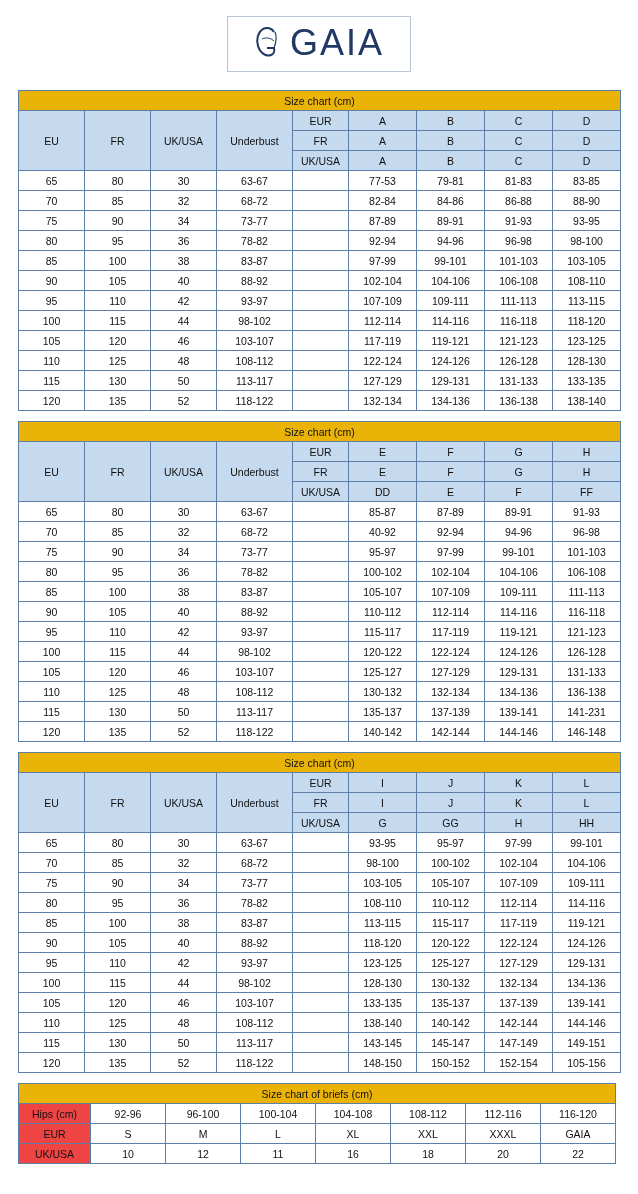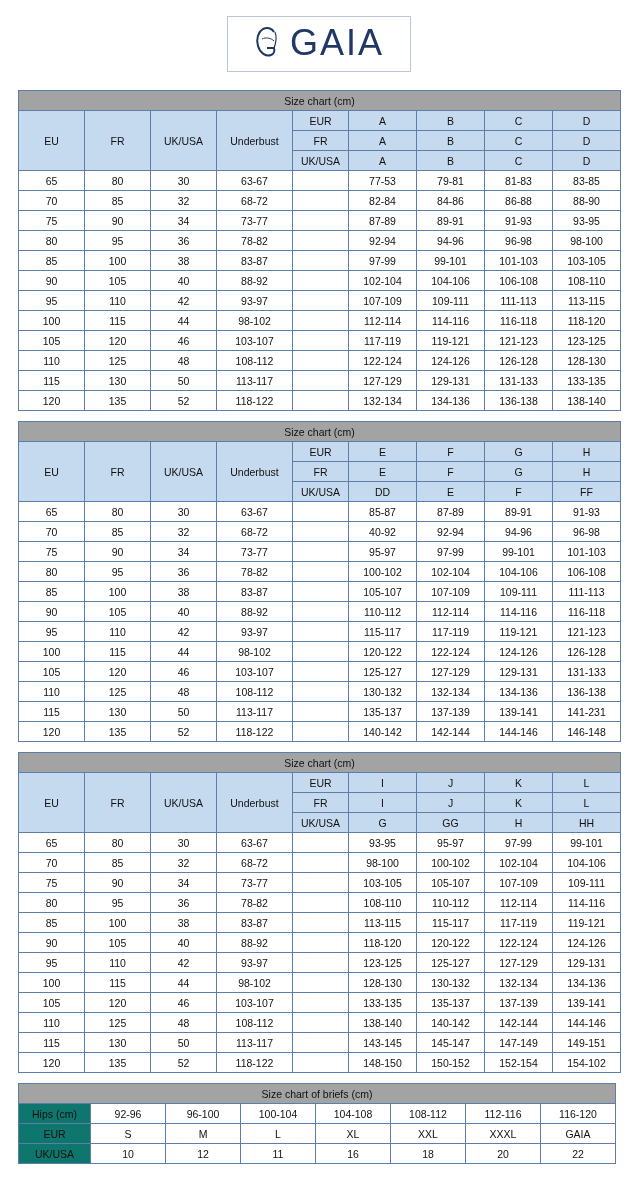--- a/index.html
+++ b/index.html
@@ -63,21 +63,21 @@
     border: 1px solid #5d7ea6;
     font-size: 10.5px;
     text-align: center;
     vertical-align: middle;
     padding: 0;
     height: 19px;
     font-weight: normal;
     color: #111;
   }
   .hdr-band {
-    background: #a3a3a3;
+    background: #eab308;
     font-weight: bold;
     font-size: 11px;
     height: 19px;
   }
   .hdr-cell {
     background: #c5d9ef;
     font-weight: bold;
     font-size: 11px;
   }
   .hdr-cell-left {
@@ -91,21 +91,21 @@
     border-left: 1px solid #5d7ea6;
     border-right: 1px solid #5d7ea6;
     border-top: none;
     border-bottom: none;
   }
   .data-cell {
     background: #ffffff;
     font-size: 10.5px;
   }
   .briefs-label {
-    background: #0f766e;
+    background: #ef4444;
     font-weight: bold;
     font-size: 11px;
   }
   
   col.c-eu      { width: 66px; }
   col.c-fr      { width: 66px; }
   col.c-uk      { width: 66px; }
   col.c-under   { width: 76px; }
   col.c-lbl     { width: 56px; }
   col.c-cup     { width: 68px; }
@@ -646,21 +646,21 @@
           </tr>
           <tr>
             <td class="data-cell">120</td>
             <td class="data-cell">135</td>
             <td class="data-cell">52</td>
             <td class="data-cell">118-122</td>
             <td class="blank-cell"></td>
             <td class="data-cell">148-150</td>
             <td class="data-cell">150-152</td>
             <td class="data-cell">152-154</td>
-            <td class="data-cell">154-102</td>
+            <td class="data-cell">105-156</td>
           </tr>
         </tbody>
       </table>
       <table class="size-table">
         <colgroup>
           <col class="b-lbl">
           <col class="b-col">
           <col class="b-col">
           <col class="b-col">
           <col class="b-col">

